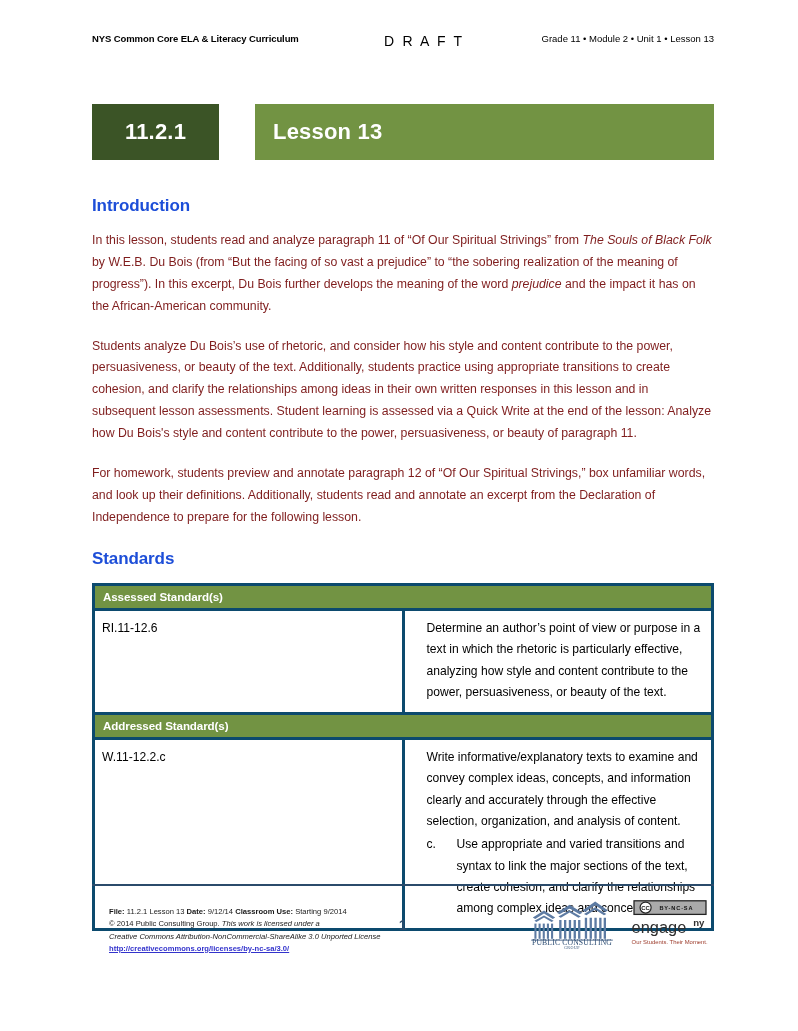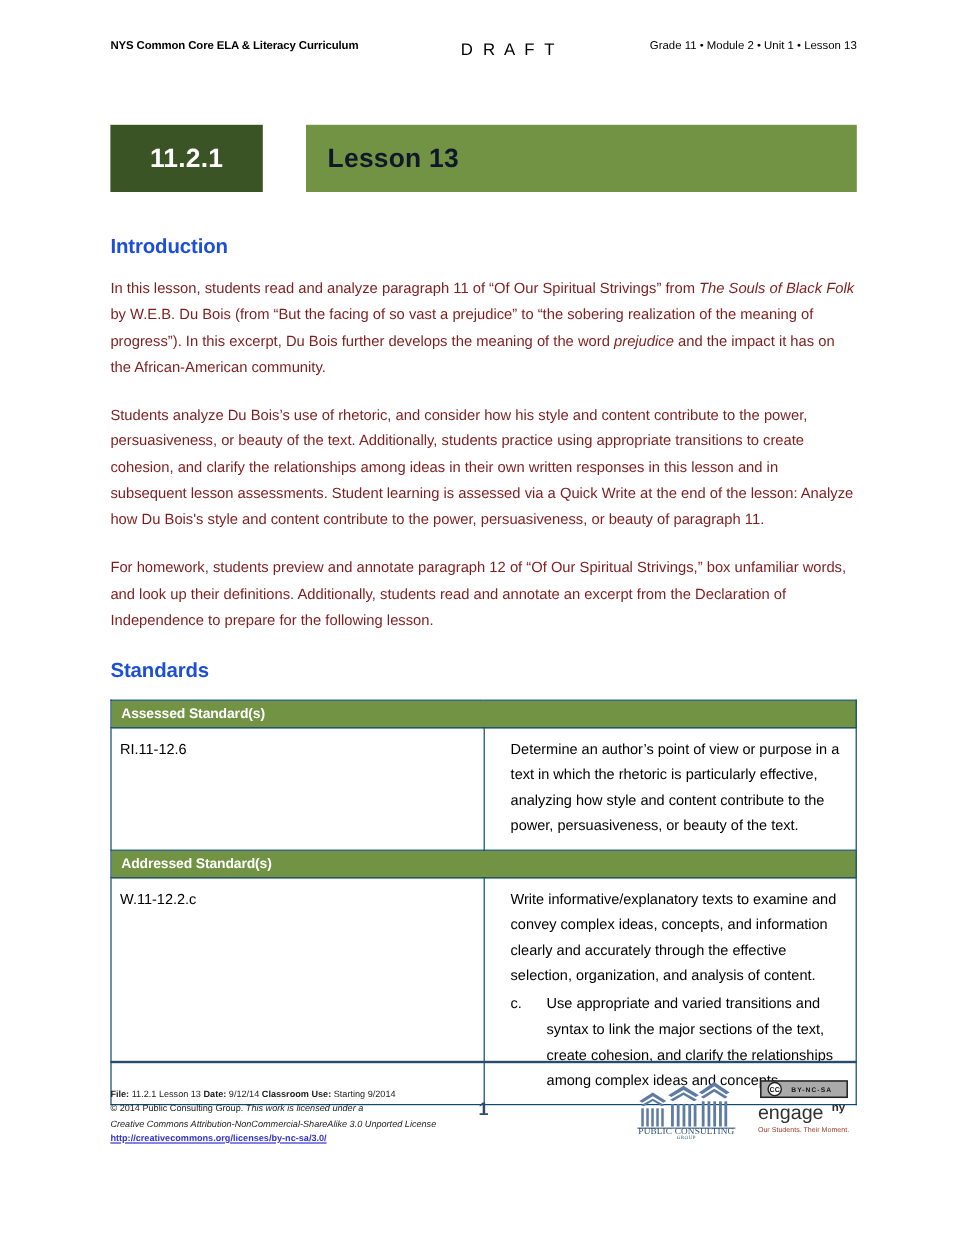--- a/index.html
+++ b/index.html
@@ -70,21 +70,21 @@
     font-weight: bold;
     display: flex;
     align-items: center;
     justify-content: center;
     letter-spacing: 0.2px;
     box-sizing: border-box;
   }
   .banner-title {
     flex: 1;
     background: #729343;
-    color: #0f172a;
+    color: #ffffff;
     font-size: 22px;
     font-weight: bold;
     display: flex;
     align-items: center;
     padding-left: 18px;
     letter-spacing: 0.2px;
     box-sizing: border-box;
   }
 
   
@@ -110,21 +110,21 @@
   p.body:last-child { margin-bottom: 0; }
   .it { font-style: italic; }
 
   
   table.std {
     width: 622px;
     border-collapse: collapse;
     table-layout: fixed;
   }
   table.std td, table.std th {
-    border: 1px solid #0c4a6e;
+    border: 3px solid #0c4a6e;
     vertical-align: top;
     box-sizing: border-box;
   }
   table.std th.group {
     background: #729343;
     color: #ffffff;
     font-size: 11.6px;
     font-weight: bold;
     text-align: left;
     padding: 4px 8px 5px 8px;
@@ -166,21 +166,21 @@
   }
   .footer {
     position: absolute;
     left: 92px;
     top: 900px;
     width: 622px;
     height: 80px;
   }
   .foot-left {
     position: absolute;
-    left: 0;
+    left: 17px;
     top: 6px;
     width: 300px;
     font-size: 7.6px;
     line-height: 1.62;
     color: #1a1a1a;
   }
   .foot-left .ln1 { font-weight: normal; }
   .foot-left .b { font-weight: bold; }
   .foot-left .ital { font-style: italic; }
   .foot-left .lic { font-style: italic; }

